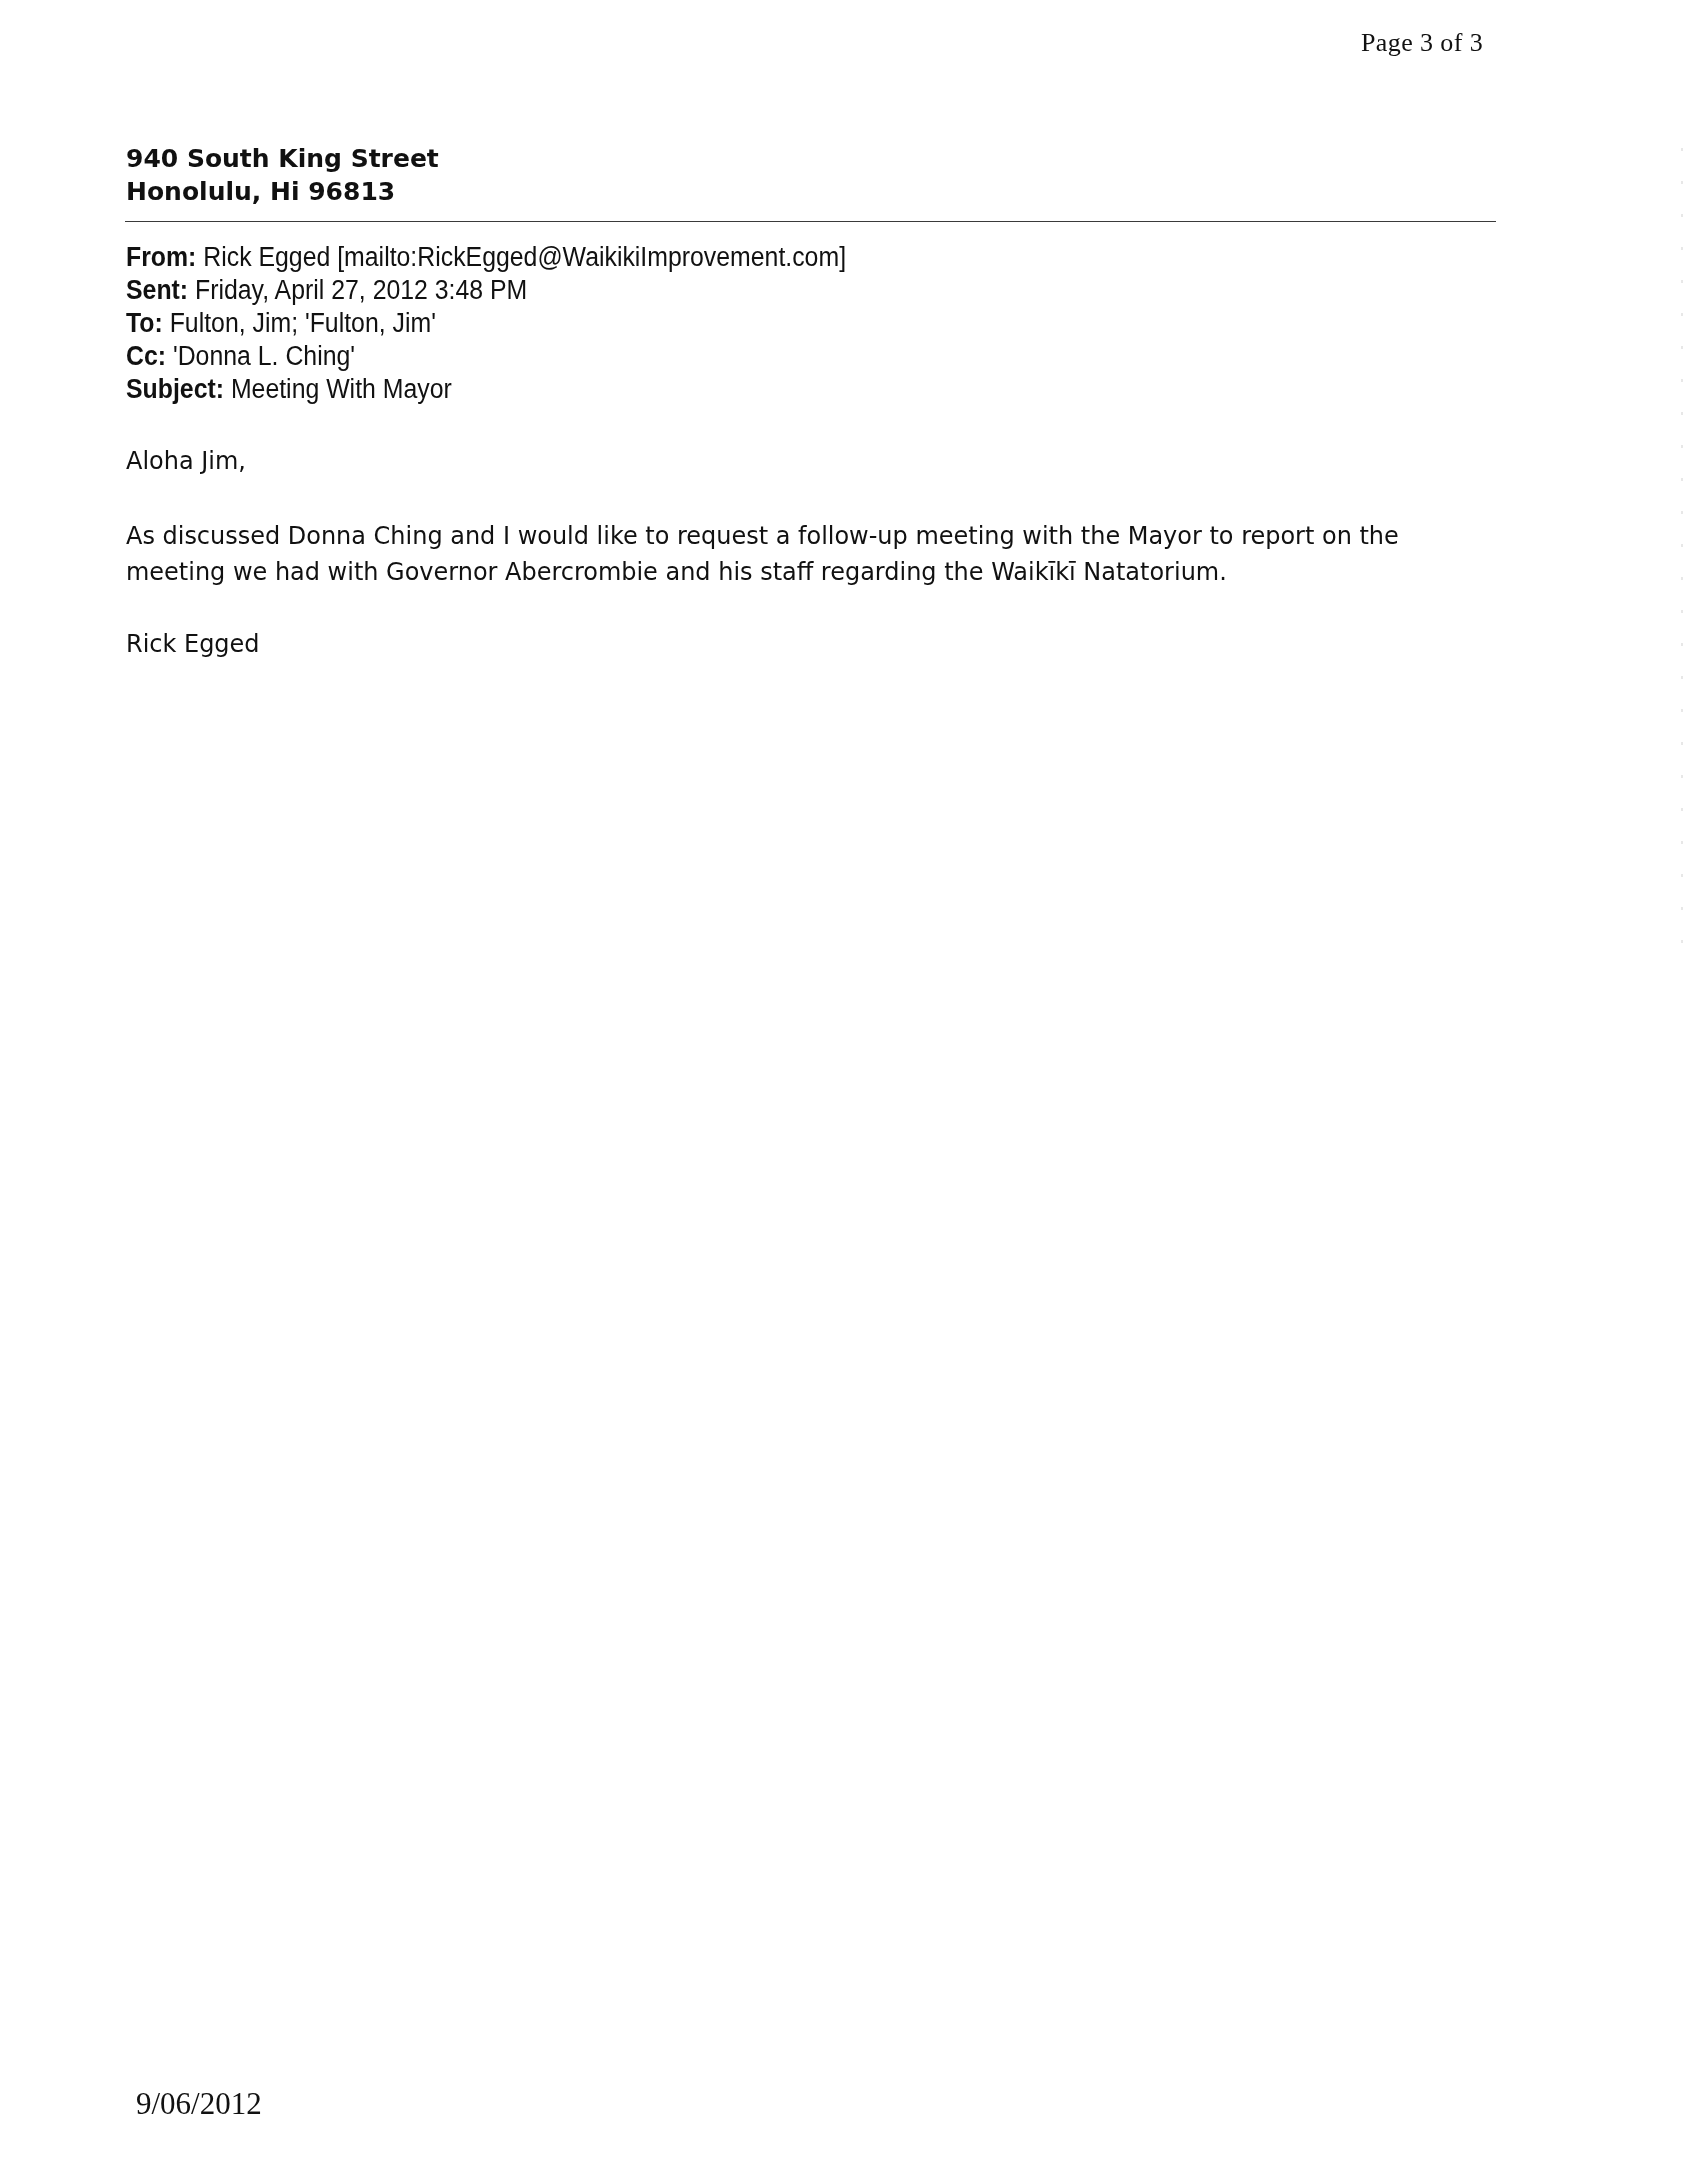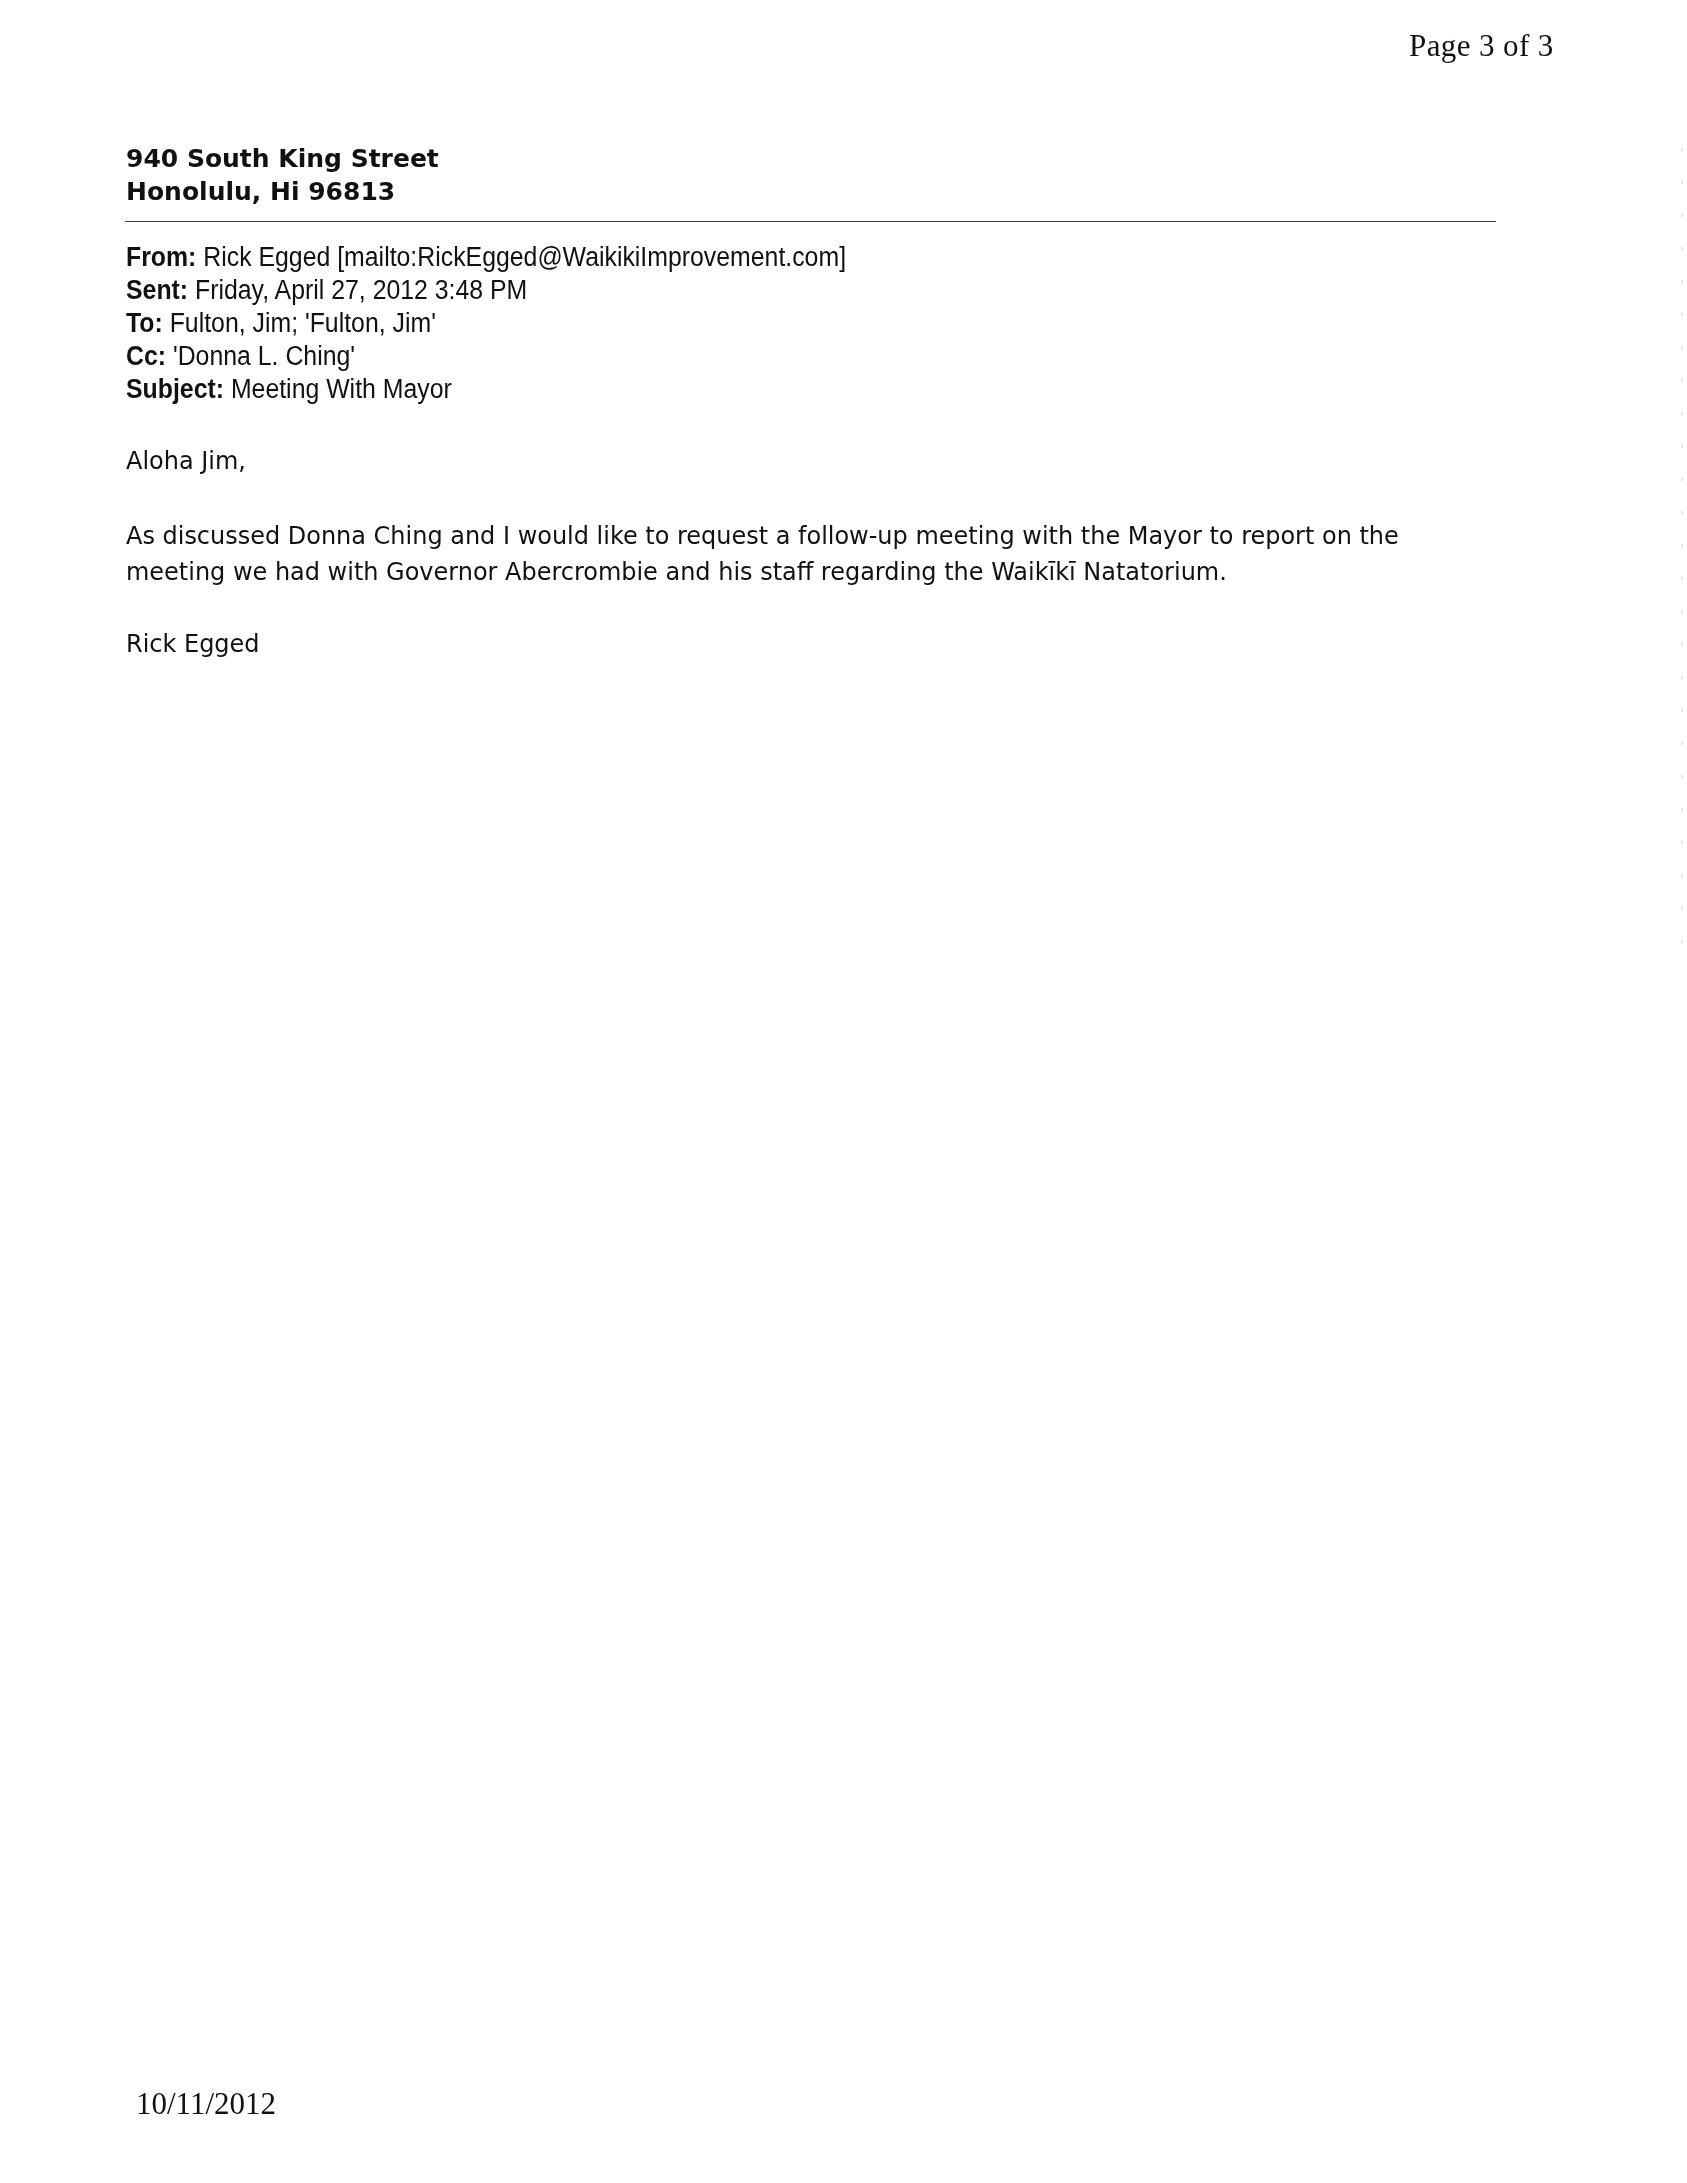--- a/index.html
+++ b/index.html
@@ -12,24 +12,23 @@
       height: 2183px;
       position: relative;
       overflow: hidden;
       color: #111111;
     }
     .page-number {
       position: absolute;
       left: 1361px;
       top: 28px;
       font-family: "Liberation Serif", "DejaVu Serif", serif;
-      font-size: 31px;
+      font-size: 26px;
       letter-spacing: 0.4px;
       color: #111;
-      margin-left: 48px;
     }
     .address {
       position: absolute;
       left: 126px;
       top: 142px;
       font-family: "DejaVu Sans", "Liberation Sans", sans-serif;
       font-weight: bold;
       font-size: 25px;
       line-height: 33px;
       color: #111;
@@ -124,16 +123,16 @@
 
 <div class="greeting">Aloha Jim,</div>
 
 <div class="body-text">
   <div>As discussed Donna Ching and I would like to request a follow-up meeting with the Mayor to report on the</div>
   <div>meeting we had with Governor Abercrombie and his staff regarding the Waikīkī Natatorium.</div>
 </div>
 
 <div class="signature">Rick Egged</div>
 
-<div class="footer-date">10/11/2012</div>
+<div class="footer-date">9/06/2012</div>
 
 <div class="scan-edge"></div>
 
 
 </body></html>

